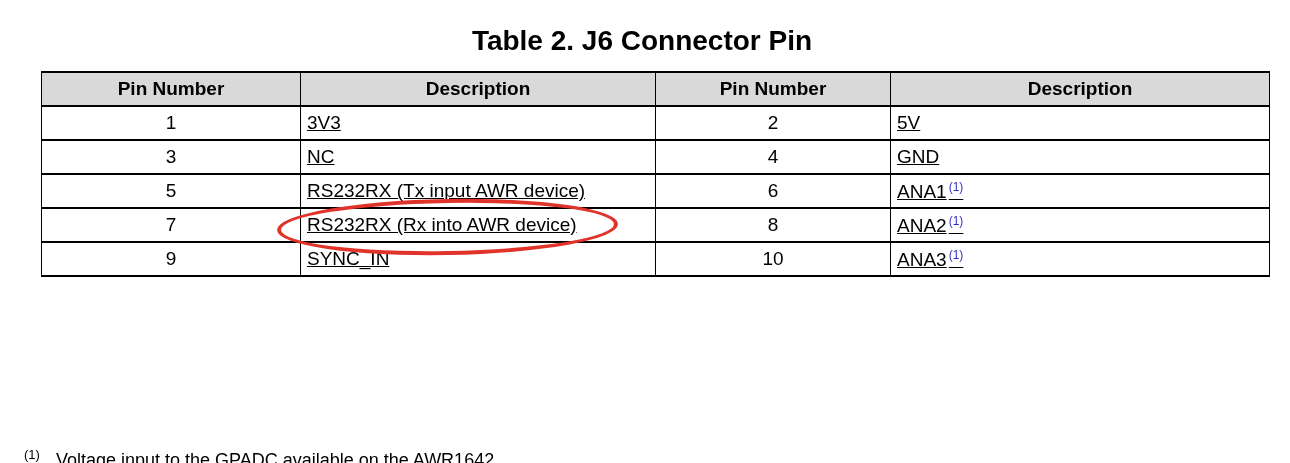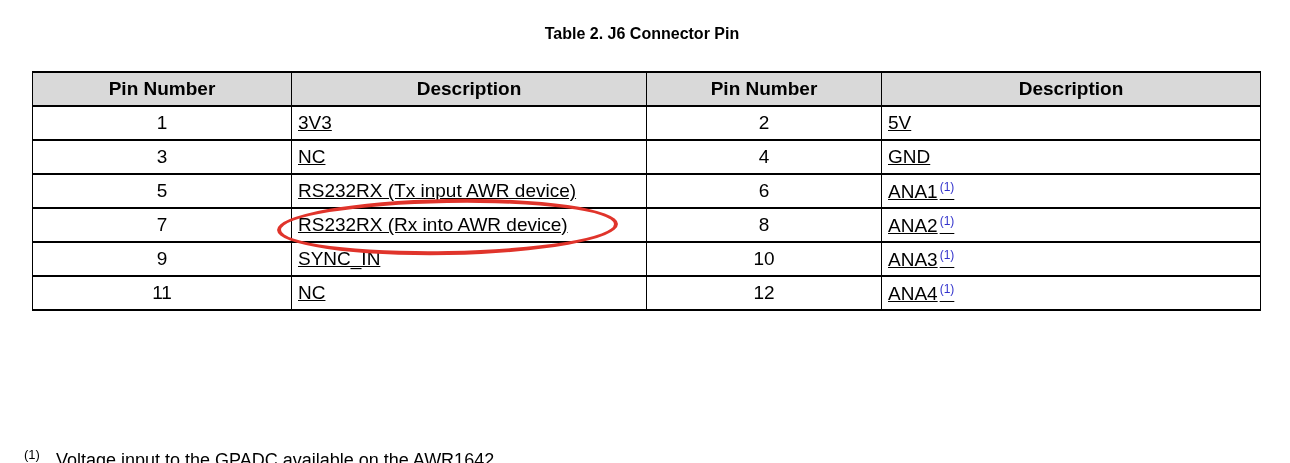--- a/index.html
+++ b/index.html
@@ -12,27 +12,27 @@
     overflow: hidden;
     font-family: "Liberation Sans", "DejaVu Sans", sans-serif;
     color: #000000;
   }
   .table-title {
     position: absolute;
     top: 25px;
     left: 28px;
     width: 1228px;
     text-align: center;
-    font-size: 16px;
+    font-size: 28px;
     font-weight: bold;
     color: #000000;
   }
   table.pin-table {
     position: absolute;
-    left: 32px;
+    left: 41px;
     top: 71px;
     width: 1228px;
     border-collapse: collapse;
     table-layout: fixed;
   }
   table.pin-table th,
   table.pin-table td {
     border-top: 2px solid #000;
     border-bottom: 2px solid #000;
     border-left: 1.5px solid #000;
@@ -131,26 +131,20 @@
           <td class="desc"><span>RS232RX (Rx into AWR device)</span></td>
           <td class="pin"><span>8</span></td>
           <td class="desc"><span>ANA2</span><sup class="ref">(1)</sup></td>
         </tr>
         <tr>
           <td class="pin"><span>9</span></td>
           <td class="desc"><span>SYNC_IN</span></td>
           <td class="pin"><span>10</span></td>
           <td class="desc"><span>ANA3</span><sup class="ref">(1)</sup></td>
         </tr>
-        <tr>
-          <td class="pin"><span>11</span></td>
-          <td class="desc"><span>NC</span></td>
-          <td class="pin"><span>12</span></td>
-          <td class="desc"><span>ANA4</span><sup class="ref">(1)</sup></td>
-        </tr>
       </tbody>
   </table>
 
   <div class="annotation-ellipse" style="border-color: rgb(224, 52, 43);"></div>
 
   <div class="footnote">
     <span class="marker">(1)</span><span class="fn-text">Voltage input to the GPADC available on the AWR1642</span>
   </div>
 
 </div>

